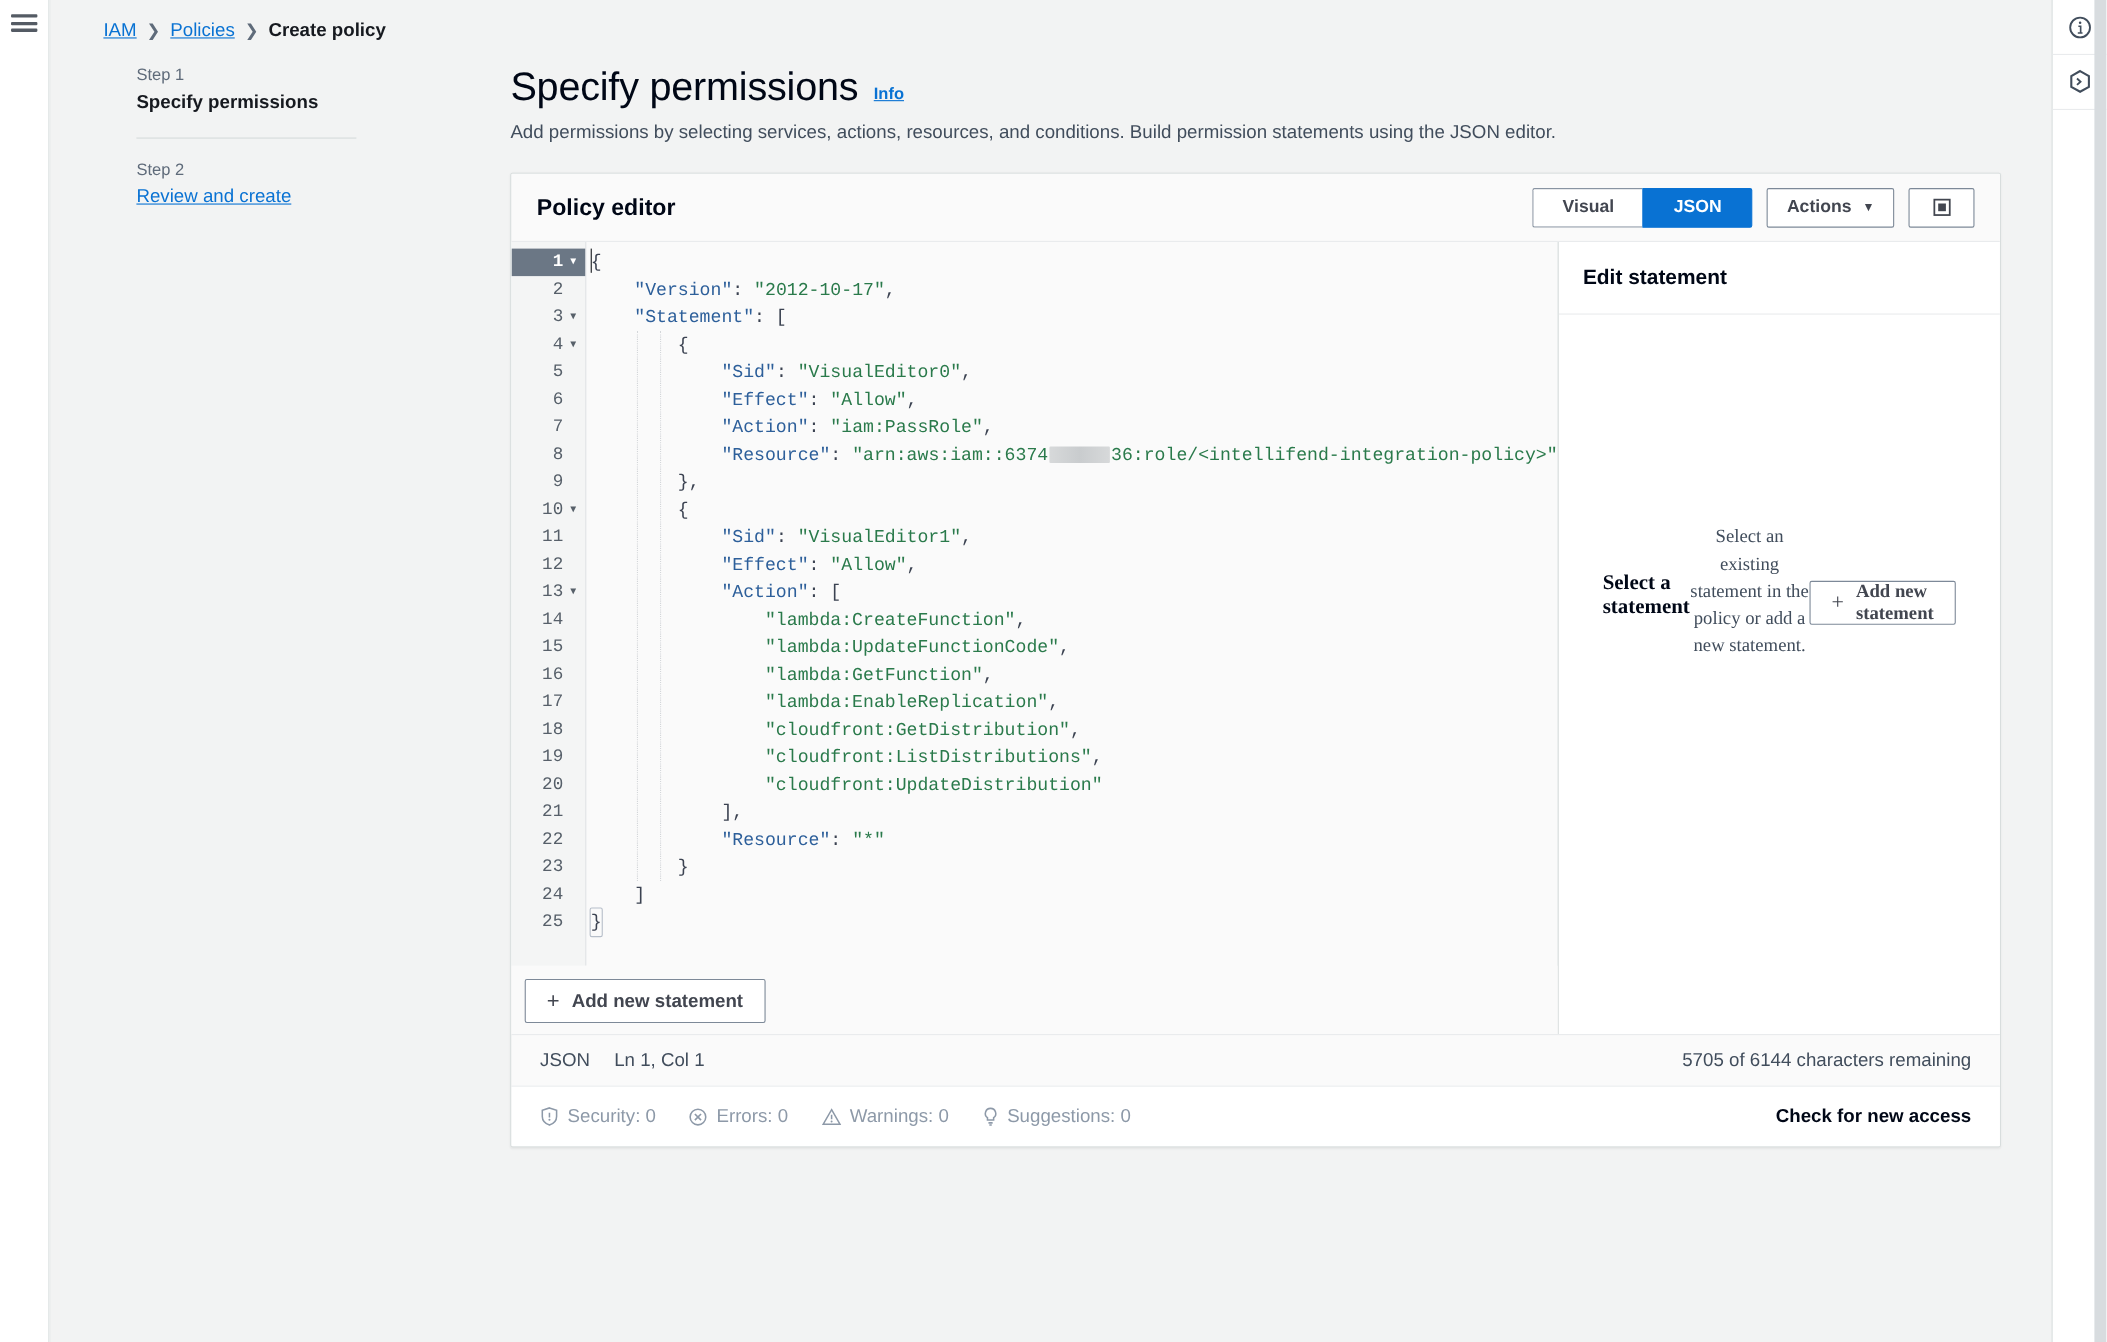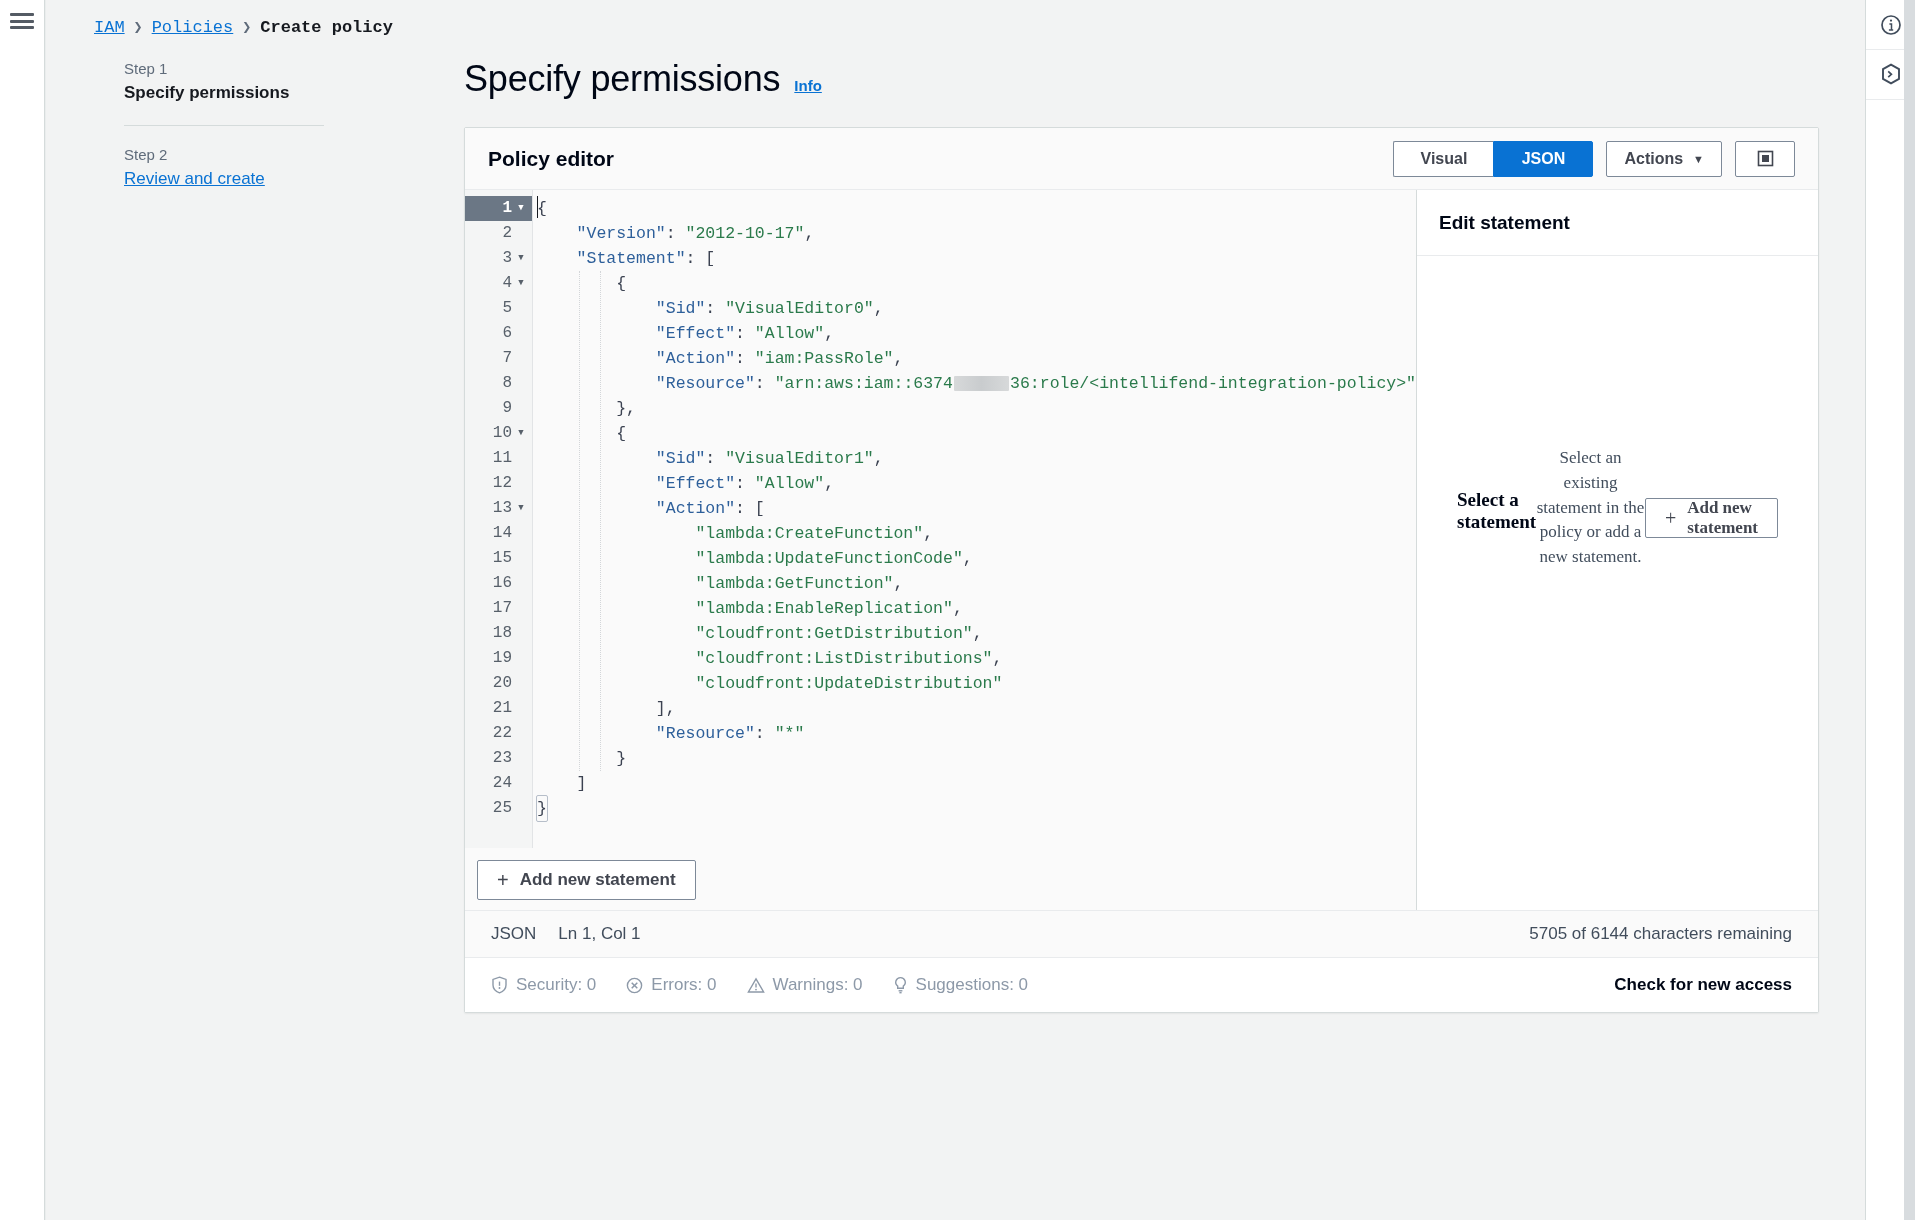--- a/index.html
+++ b/index.html
@@ -53,21 +53,20 @@
     width: 1809px; height: 1220px;
     background: #f2f3f3;
     border-left: 1px solid #eaeded;
   }
 
   
   #breadcrumb {
     position: absolute; left: 48px; top: 18px;
     display: flex; align-items: center; gap: 9px;
     font-size: 17px;
-    font-family: Liberation Mono, monospace;
   }
   #breadcrumb a {
     color: #0972d3; text-decoration: underline; cursor: pointer;
   }
   #breadcrumb .crumb-current { color: #16191f; font-weight: bold; }
   #breadcrumb .sep { color: #5f6b7a; font-size: 15px; }
 
   
   #steps {
     position: absolute; left: 48px; top: 60px; width: 250px; margin-left: 30px;
@@ -318,20 +317,21 @@
       <div class="step-title-link">Review and create</div>
     </div>
   </div>
 
   <div id="main">
 
     <div id="page-heading-row">
       <div id="page-title">Specify permissions</div>
       <div id="page-info-link">Info</div>
     </div>
+    <div id="page-desc">Add permissions by selecting services, actions, resources, and conditions. Build permission statements using the JSON editor.</div>
 
     <div id="card">
 
       <div id="card-header">
         <div id="card-title">Policy editor</div>
         <div id="card-header-actions">
           <div class="segmented">
             <div class="seg-btn">Visual</div>
             <div class="seg-btn active">JSON</div>
           </div>

